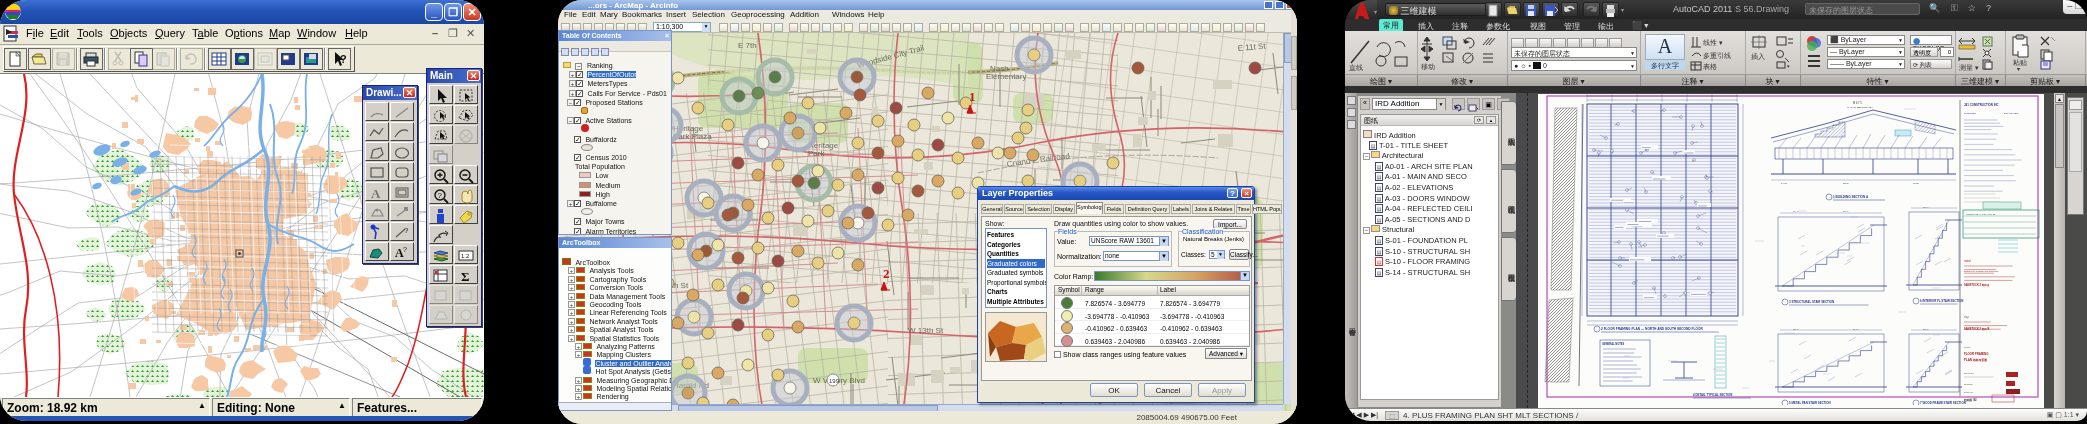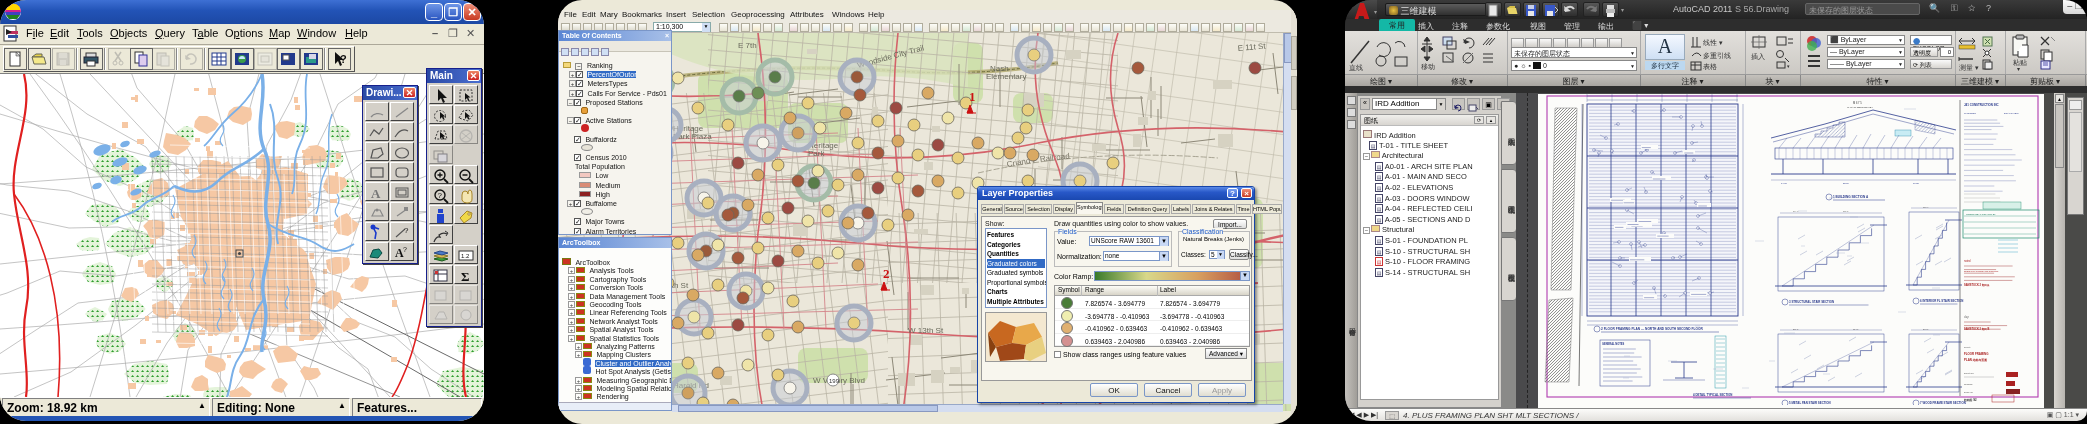--- a/index.html
+++ b/index.html
@@ -758,29 +758,35 @@
   </div>
   <div class="statusbar">
     <div class="cell" style="left:2px;width:208px">Zoom: 18.92 km<span style="position:absolute;right:3px;top:2px;font-size:8px">▲</span></div>
     <div class="cell" style="left:212px;width:138px">Editing: None<span style="position:absolute;right:3px;top:2px;font-size:8px">▲</span></div>
     <div class="cell" style="left:352px;width:130px">Features...</div>
   </div>
   <div class="bluestrip"></div>
 </div>
 
 <div id="w2">
+  <div class="tbar">
+      <span style="position:absolute;left:30px;top:1px">...ors - ArcMap - ArcInfo</span>
+    <span style="position:absolute;right:24px;top:1px;width:9px;height:8px;background:#4a72c8;border:1px solid #fff"></span>
+    <span style="position:absolute;right:13px;top:1px;width:9px;height:8px;background:#4a72c8;border:1px solid #fff"></span>
+    <span style="position:absolute;right:2px;top:1px;width:9px;height:8px;background:#c84a32;border:1px solid #fff"></span>
+  </div>
   <div class="menu">
     <span style="position:absolute;left:6px">File</span>
       <span style="position:absolute;left:24px">Edit</span>
       <span style="position:absolute;left:42px">Mary</span>
       <span style="position:absolute;left:64px">Bookmarks</span>
       <span style="position:absolute;left:108px">Insert</span>
       <span style="position:absolute;left:134px">Selection</span>
       <span style="position:absolute;left:173px">Geoprocessing</span>
-      <span style="position:absolute;left:232px">Attributes</span>
+      <span style="position:absolute;left:232px">Addition</span>
       <span style="position:absolute;left:274px">Windows</span>
       <span style="position:absolute;left:310px">Help</span>
   </div>
   <div class="tools">
       <span style="position:absolute;left:3px;top:2px;width:9px;height:9px;background:linear-gradient(#fdfdf8,#d8d5c8);border:1px solid #b0ac9c"></span>
       <span style="position:absolute;left:14px;top:2px;width:9px;height:9px;background:linear-gradient(#fdfdf8,#d8d5c8);border:1px solid #b0ac9c"></span>
       <span style="position:absolute;left:25px;top:2px;width:9px;height:9px;background:linear-gradient(#fdfdf8,#d8d5c8);border:1px solid #b0ac9c"></span>
       <span style="position:absolute;left:36px;top:2px;width:9px;height:9px;background:linear-gradient(#fdfdf8,#d8d5c8);border:1px solid #b0ac9c"></span>
       <span style="position:absolute;left:47px;top:2px;width:9px;height:9px;background:linear-gradient(#fdfdf8,#d8d5c8);border:1px solid #b0ac9c"></span>
       <span style="position:absolute;left:58px;top:2px;width:9px;height:9px;background:linear-gradient(#fdfdf8,#d8d5c8);border:1px solid #b0ac9c"></span>
@@ -1602,20 +1608,23 @@
             <span style="position:absolute;left:105px;top:4px">0.639463 - 2.040986</span>
           </div>
         </div>
         <div style="position:absolute;left:72px;top:134px;font-size:7px"><span style="display:inline-block;width:7px;height:7px;border:1px solid #888;background:#fff;vertical-align:-1px"></span> Show class ranges using feature values</div>
         <div style="position:absolute;right:4px;top:131px;width:42px;height:11px;border:1px solid #888;background:linear-gradient(#fff,#ddd);font-size:6.5px;text-align:center;line-height:10px">Advanced ▾</div>
       </div>
       <div style="position:absolute;right:116px;bottom:5px;width:48px;height:14px;border:1px solid #7a96c8;border-radius:2px;background:linear-gradient(#fff,#e0ddd0);font-size:8px;color:#111;text-align:center;line-height:13px">OK</div>
       <div style="position:absolute;right:62px;bottom:5px;width:48px;height:14px;border:1px solid #7a96c8;border-radius:2px;background:linear-gradient(#fff,#e0ddd0);font-size:8px;color:#111;text-align:center;line-height:13px">Cancel</div>
       <div style="position:absolute;right:8px;bottom:5px;width:48px;height:14px;border:1px solid #7a96c8;border-radius:2px;background:linear-gradient(#fff,#e0ddd0);font-size:8px;color:#999;text-align:center;line-height:13px">Apply</div>
     </div>
+  <div style="position:absolute;left:0;top:411px;width:739px;height:13px;background:#ece9d8;font-size:8px;color:#333">
+      <span style="position:absolute;right:60px;top:2px">2085004.69  490675.00 Feet</span>
+    </div>
 </div>
 
 <div id="w3">
     <div style="position:absolute;left:0;top:0;width:742px;height:19px;background:linear-gradient(#3a3a3a,#232323)">
       <div style="position:absolute;left:2px;top:0;width:30px;height:26px;background:linear-gradient(#4a4a4a,#1a1a1a);border-radius:4px 0 6px 0"><svg width="28" height="24" viewBox="0 0 28 24">
           <path d="M7,21 L13,3 L17,3 L23,21 L18,21 L16.5,16 L12,16 L14,9 L16.5,16 L12,16 L10.7,21 Z" fill="#c81a1a"></path>
           <path d="M4,22 q10,-4 21,-1" stroke="#c81a1a" stroke-width="1.6" fill="none"></path>
         </svg><span style="position:absolute;right:0px;top:8px;color:#999;font-size:6px">▾</span></div>
       <div style="position:absolute;left:40px;top:3px;width:108px;height:13px;background:linear-gradient(#5c5c5c,#303030);border:1px solid #1a1a1a;border-radius:2px;color:#ddd;font-size:9px;padding:1px 3px"><span style="display:inline-block;width:9px;height:9px;background:radial-gradient(#e8c040,#806020);border-radius:2px;vertical-align:-1px"></span> 三维建模<span style="position:absolute;right:-10px;top:3px;color:#bbb;font-size:6px">▾</span></div>
       <div style="position:absolute;left:140px;top:2px;width:17px;height:15px;background:linear-gradient(#585858,#2e2e2e);border:1px solid #222;border-radius:2px"><svg width="15" height="15" viewBox="0 0 15 15">
@@ -1648,21 +1657,21 @@
           <rect x="4" y="2" width="7" height="4" fill="#ddd"></rect>
           <rect x="4" y="10" width="7" height="4" fill="#eee"></rect>
         </svg></div>
       <div style="position:absolute;left:276px;top:6px;color:#999;font-size:6px">▾</div>
       <div style="position:absolute;left:328px;top:4px;color:#c8c8c8;font-size:9px">AutoCAD 2011 <span style="color:#a8a8a8">S 56.Drawing</span></div>
       <div style="position:absolute;left:460px;top:3px;width:115px;height:12px;background:#4a4a4a;border:1px solid #666;border-radius:2px;color:#999;font-size:8px;padding:1px 3px">未保存的图层状态</div>
       <div style="position:absolute;left:584px;top:3px;width:80px;height:13px;color:#bbb;font-size:9px;letter-spacing:4px">🔍 ⚿ ☆ ?</div>
       <div style="position:absolute;right:0px;top:0;width:24px;height:14px;background:linear-gradient(#fdfdfd,#d8d8d8);border-radius:0 0 0 4px;color:#333;font-size:9px;text-align:center;line-height:13px">– ❐</div>
     </div>
     <div style="position:absolute;left:0;top:19px;width:742px;height:12px;background:#2d2d2d">
-      <span style="position:absolute;left:34px;top:0;height:12px;background:#14b8a6;color:#222;font-size:8px;padding:1px 10px;border-radius:2px 2px 0 0">常用</span>
+      <span style="position:absolute;left:34px;top:0;height:12px;background:#5eead4;color:#222;font-size:8px;padding:1px 4px;border-radius:2px 2px 0 0">常用</span>
       <span style="position:absolute;left:68px;top:1px;color:#ddd;font-size:8px;padding:1px 5px">插入</span>
       <span style="position:absolute;left:102px;top:1px;color:#ddd;font-size:8px;padding:1px 5px">注释</span>
       <span style="position:absolute;left:136px;top:1px;color:#ddd;font-size:8px;padding:1px 5px">参数化</span>
       <span style="position:absolute;left:180px;top:1px;color:#ddd;font-size:8px;padding:1px 5px">视图</span>
       <span style="position:absolute;left:214px;top:1px;color:#ddd;font-size:8px;padding:1px 5px">管理</span>
       <span style="position:absolute;left:248px;top:1px;color:#ddd;font-size:8px;padding:1px 5px">输出</span>
       <span style="position:absolute;left:282px;top:1px;color:#ddd;font-size:8px;padding:1px 5px">⬛ ▾</span>
     </div>
     <div style="position:absolute;left:0;top:31px;width:742px;height:43px;background:linear-gradient(#e2e0dc,#ccc9c4)">
       <div style="position:absolute;left:72px;top:0px;width:1px;height:43px;background:#aaa"></div>
@@ -2314,16 +2323,16 @@
       <div style="margin:1px;width:9px;height:9px;background:#e8e6e2;border:1px solid #888;font-size:5px;text-align:center;line-height:8px">▲</div>
       <div style="margin:1px;width:9px;height:64px;background:#c8c5c0;border:1px solid #888"></div>
     </div>
     <div style="position:absolute;left:722px;top:97px;width:17px;height:118px;background:#d8d5d0;border:1px solid #777">
       <div style="margin:2px 1px;width:13px;height:10px;border:1px solid #999;background:#eee"></div>
       <div style="margin:2px 1px;width:13px;height:60px;border:1px solid #aaa;background:#e4e2de"></div>
     </div>
     <div style="position:absolute;left:0;top:408px;width:742px;height:13px;background:linear-gradient(#fcfcfa,#e2e0dc);border-top:1px solid #888;color:#222;font-size:8px">
       <span style="position:absolute;left:4px;top:2px;color:#333;font-size:7px">◀ ◀ ▶ ▶|</span>
       <span style="position:absolute;left:40px;top:2px;width:14px;height:9px;background:#d8d5d0;border:1px solid #999;font-size:6px;text-align:center">⬚</span>
-      <span style="position:absolute;left:58px;top:2px;font-style:italic;color:#333">4. PLUS FRAMING PLAN SHT MLT SECTIONS /</span>
+      <span style="position:absolute;left:58px;top:2px;color:#333">4. PLUS FRAMING PLAN SHT MLT SECTIONS /</span>
       <span style="position:absolute;right:8px;top:2px;color:#555;font-size:7px">▣ ▢ 1:1 ▾</span>
     </div>
   </div>
 
 </body></html>

